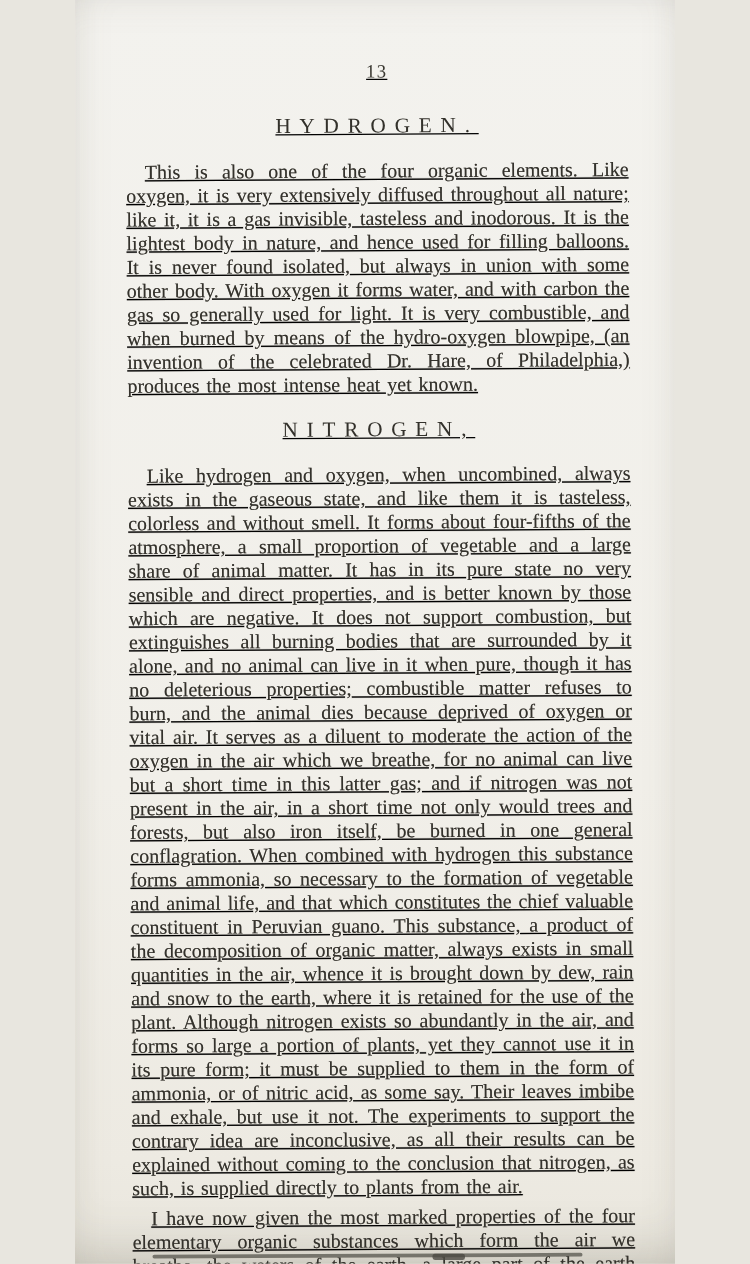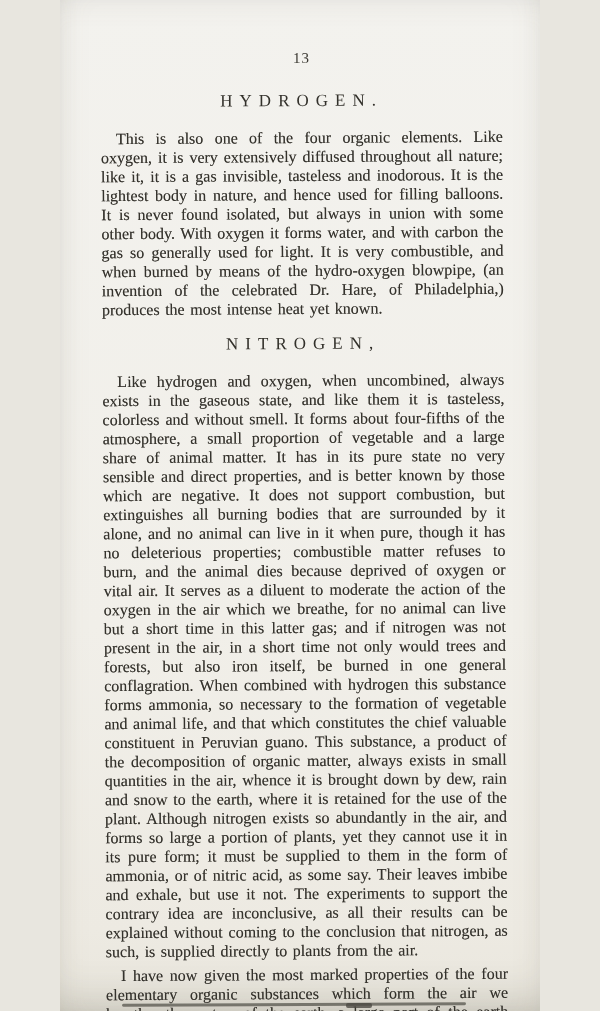--- a/index.html
+++ b/index.html
@@ -13,20 +13,21 @@
     width: 480px;
     height: 1011px;
     margin: 0 auto;
     background: linear-gradient(180deg, #f3f2ee 0%, #f1efe9 62%, #edeae2 92%, #e9e6dd 100%);
     box-shadow:
       inset 0 -34px 46px -32px rgba(90, 85, 70, 0.30),
       inset 0 22px 34px -28px rgba(120, 115, 100, 0.16),
       inset 24px 0 40px -34px rgba(110, 105, 90, 0.18),
       inset -24px 0 40px -34px rgba(110, 105, 90, 0.14);
     overflow: hidden;
+    text-decoration: underline;
   }
   .content {
     position: relative;
     padding: 50px 38px 0 40px;
     transform: rotate(-0.35deg);
     transform-origin: 50% 0;
     color: #34322c;
   }
   .page-number {
     text-align: center;

